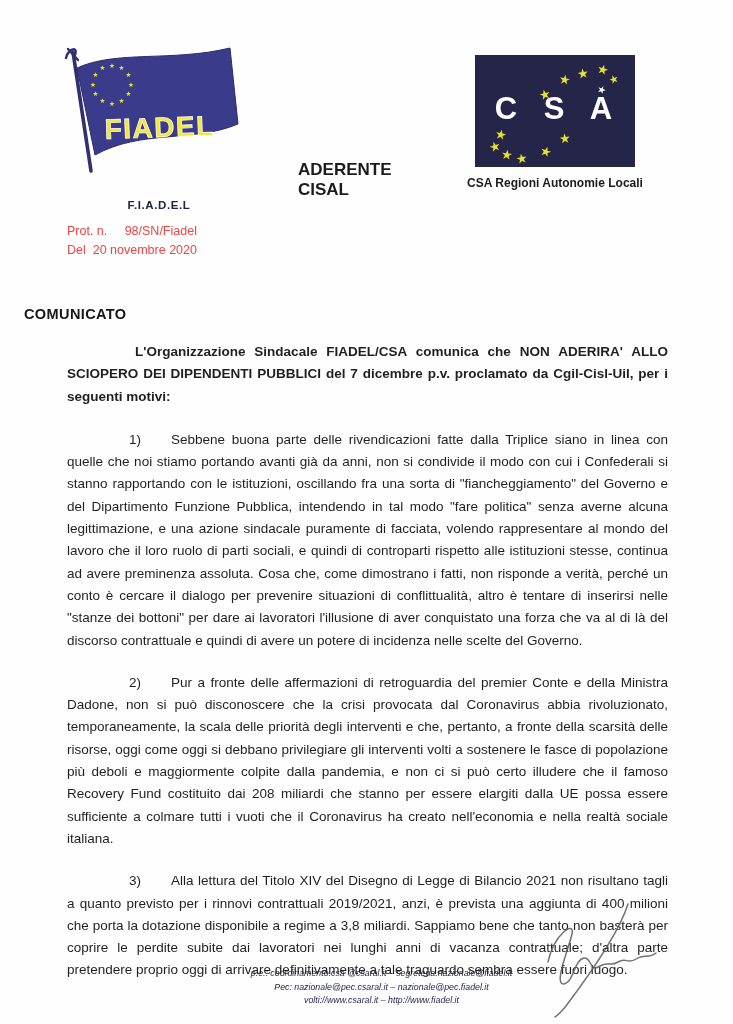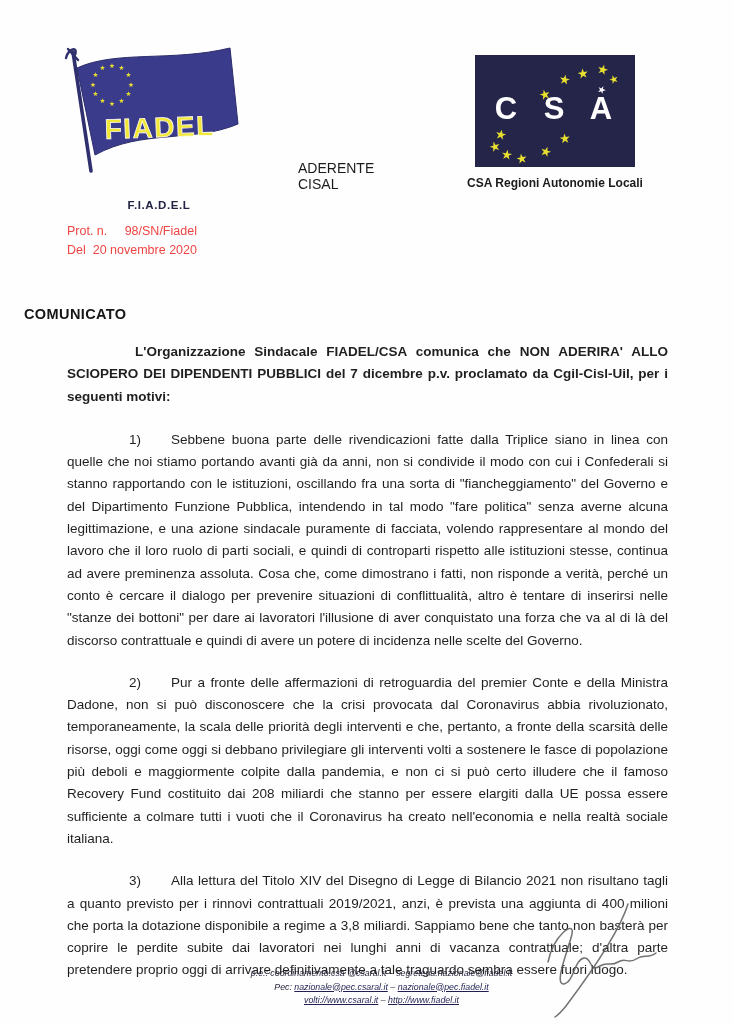--- a/index.html
+++ b/index.html
@@ -4,42 +4,42 @@
 <style>
   html,body{margin:0;padding:0;background:#ffffff;}
   .page{
     position:relative;width:733px;height:1024px;background:#fefefe;
     font-family:"Liberation Sans",sans-serif;color:#1e1e1e;overflow:hidden;
     margin:0 auto;
   }
   
   .fiadel-block{position:absolute;left:60px;top:38px;width:198px;text-align:center;}
   .fiadel-caption{margin-top:15px;font-weight:bold;font-size:11.5px;letter-spacing:.6px;color:#232344;}
-  .aderente{position:absolute;left:298px;top:160px;width:120px;font-weight:normal;font-size:14px;color:#1b1b1b;}
+  .aderente{position:absolute;left:298px;top:160px;width:120px;font-weight:bold;font-size:17px;color:#1b1b1b;}
   .csa-block{position:absolute;left:465px;top:55px;width:180px;text-align:center;}
   .csa-logo{position:relative;width:160px;height:112px;margin:0 auto;background:#25254a;}
   .csa-letters{position:absolute;left:0;top:36px;width:100%;text-align:center;
     color:#ffffff;font-weight:bold;font-size:31px;letter-spacing:9px;padding-left:6px;box-sizing:border-box;}
   .star{position:absolute;color:#e9df2f;font-size:13px;line-height:1;}
   .star.white{color:#ffffff;font-size:10px;}
   .csa-caption{margin-top:9px;font-weight:bold;font-size:12px;color:#1b1b1b;white-space:nowrap;}
   
   .prot{position:absolute;left:67px;top:222px;font-size:12.5px;line-height:19px;color:#ef4444;}
   
   .doc-title{position:absolute;left:16px;top:306px;width:100%;text-align:left;
     font-weight:bold;font-size:14.5px;letter-spacing:.4px;color:#161616;padding-left:8px;}
   .body{position:absolute;left:67px;right:65px;top:341px;
     font-size:13.5px;line-height:22.3px;text-align:justify;color:#1f1f1f;}
   .intro{font-weight:bold;text-indent:68px;margin:0 0 21px 0;}
   .para{text-indent:62px;margin:8px 0 20px 0;}
   .para-num{margin-right:30px;}
   
   .footer{position:absolute;left:15px;top:967px;width:100%;text-align:center;
     font-style:italic;font-size:8.8px;line-height:13.5px;color:#26263c;}
-  .flink{text-decoration:underline;color:#1f1f52;cursor:pointer;}
+  .flink{color:#1f1f52;cursor:pointer;}
   .signature{position:absolute;left:520px;top:900px;}
 </style>
 </head>
 <body>
 
 <div class="page">
 
   <div class="fiadel-block">
     <svg width="198" height="142" viewBox="0 0 198 142">
 

